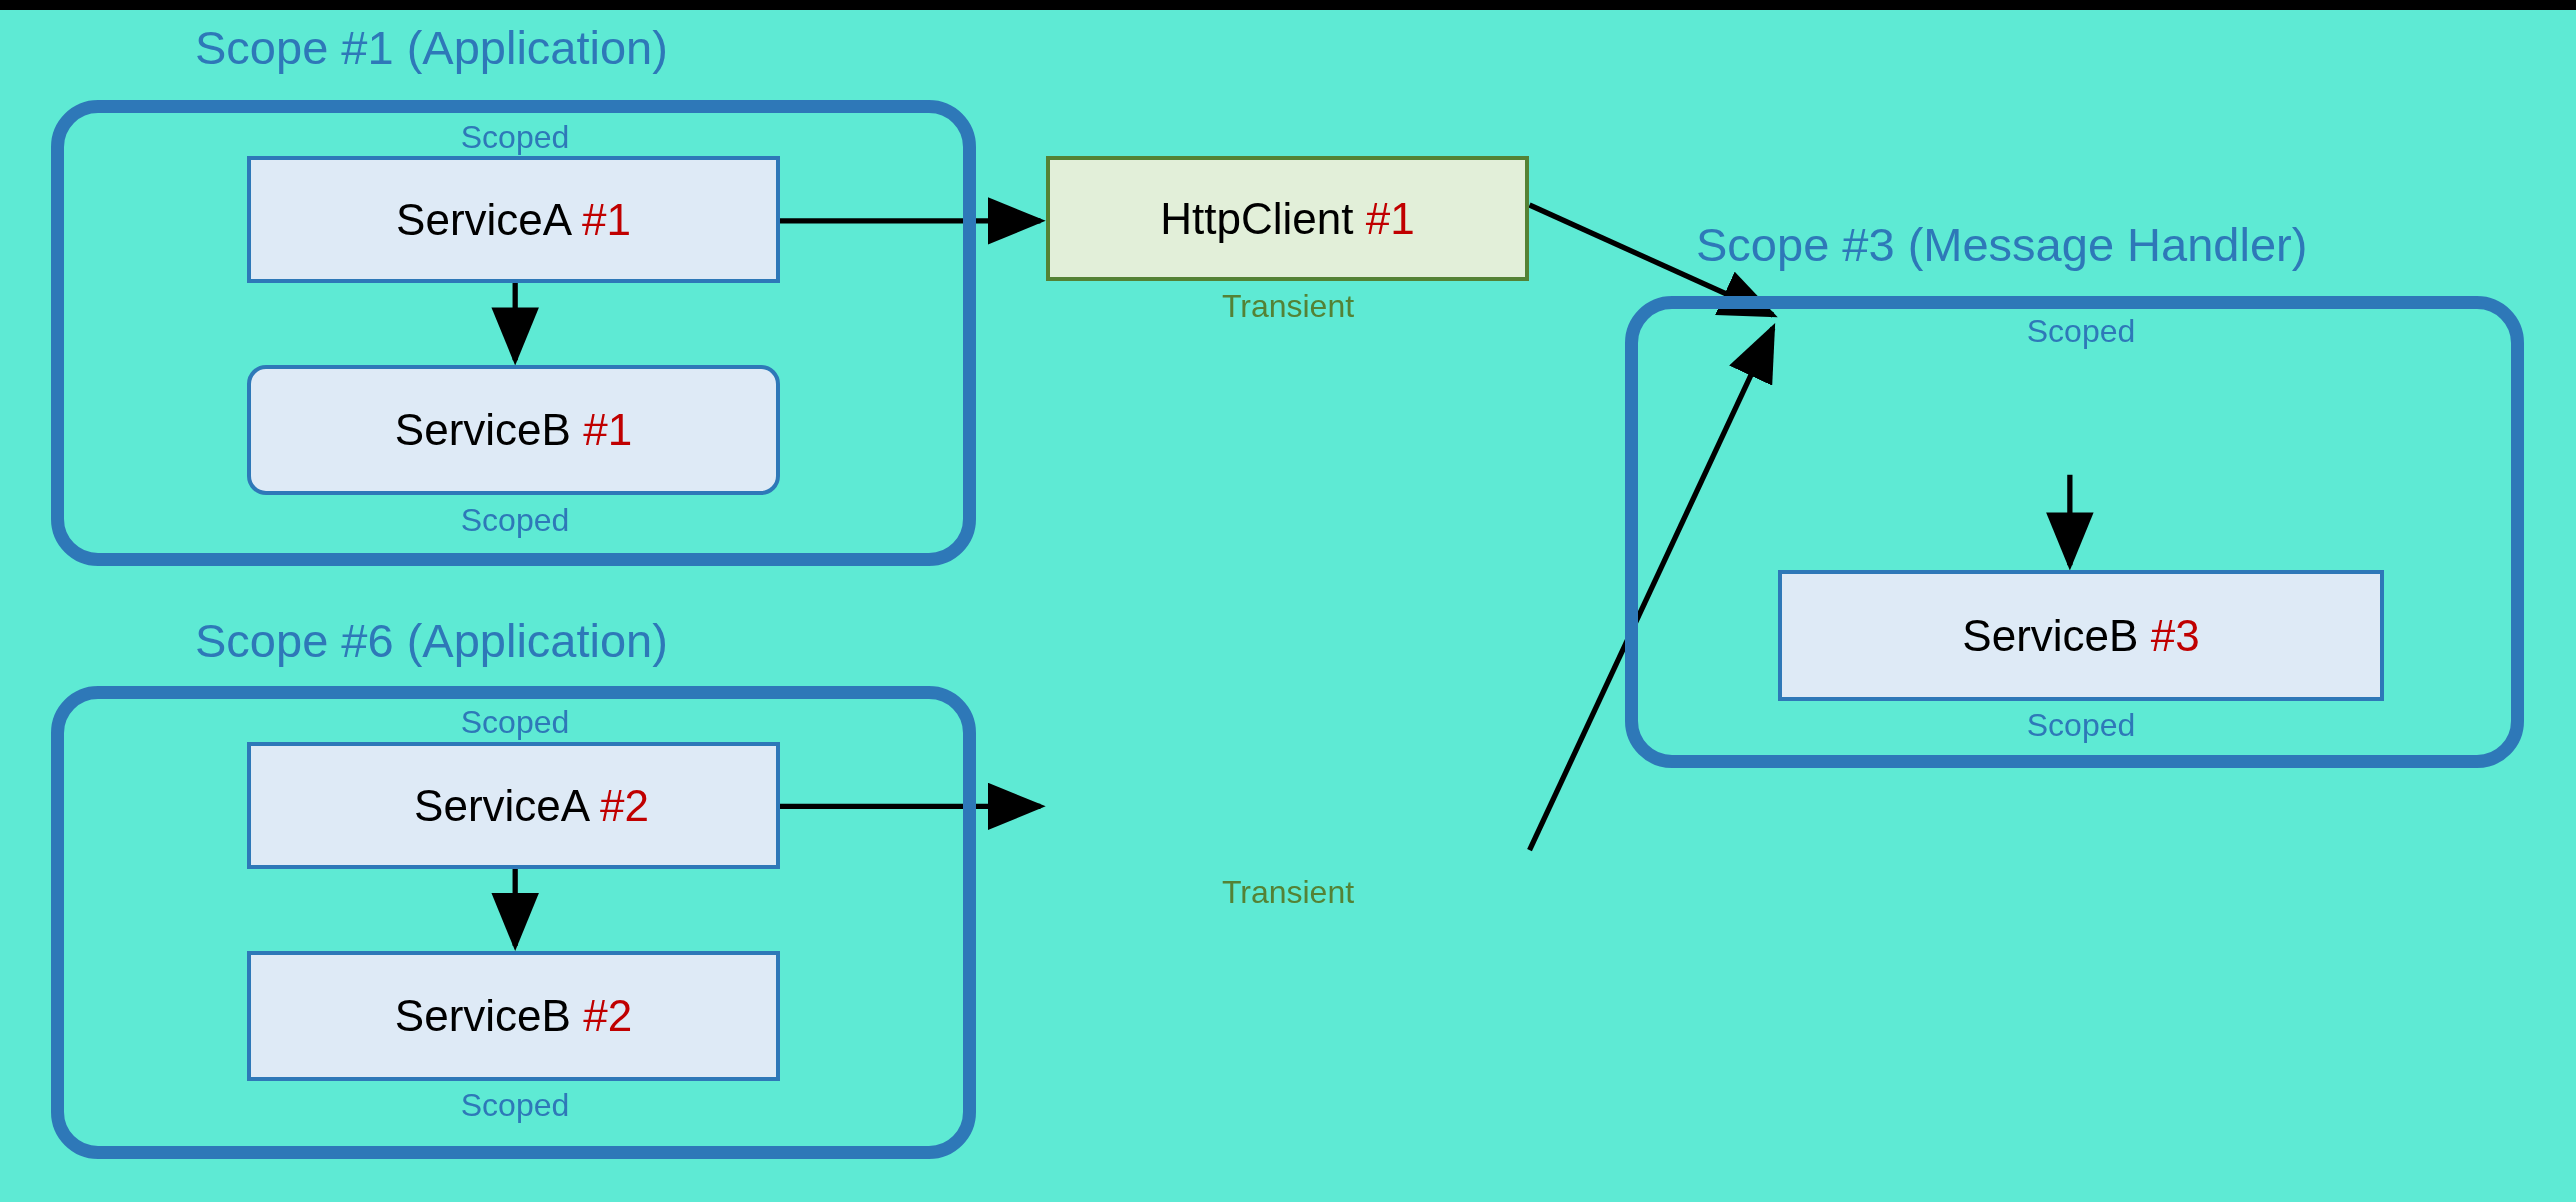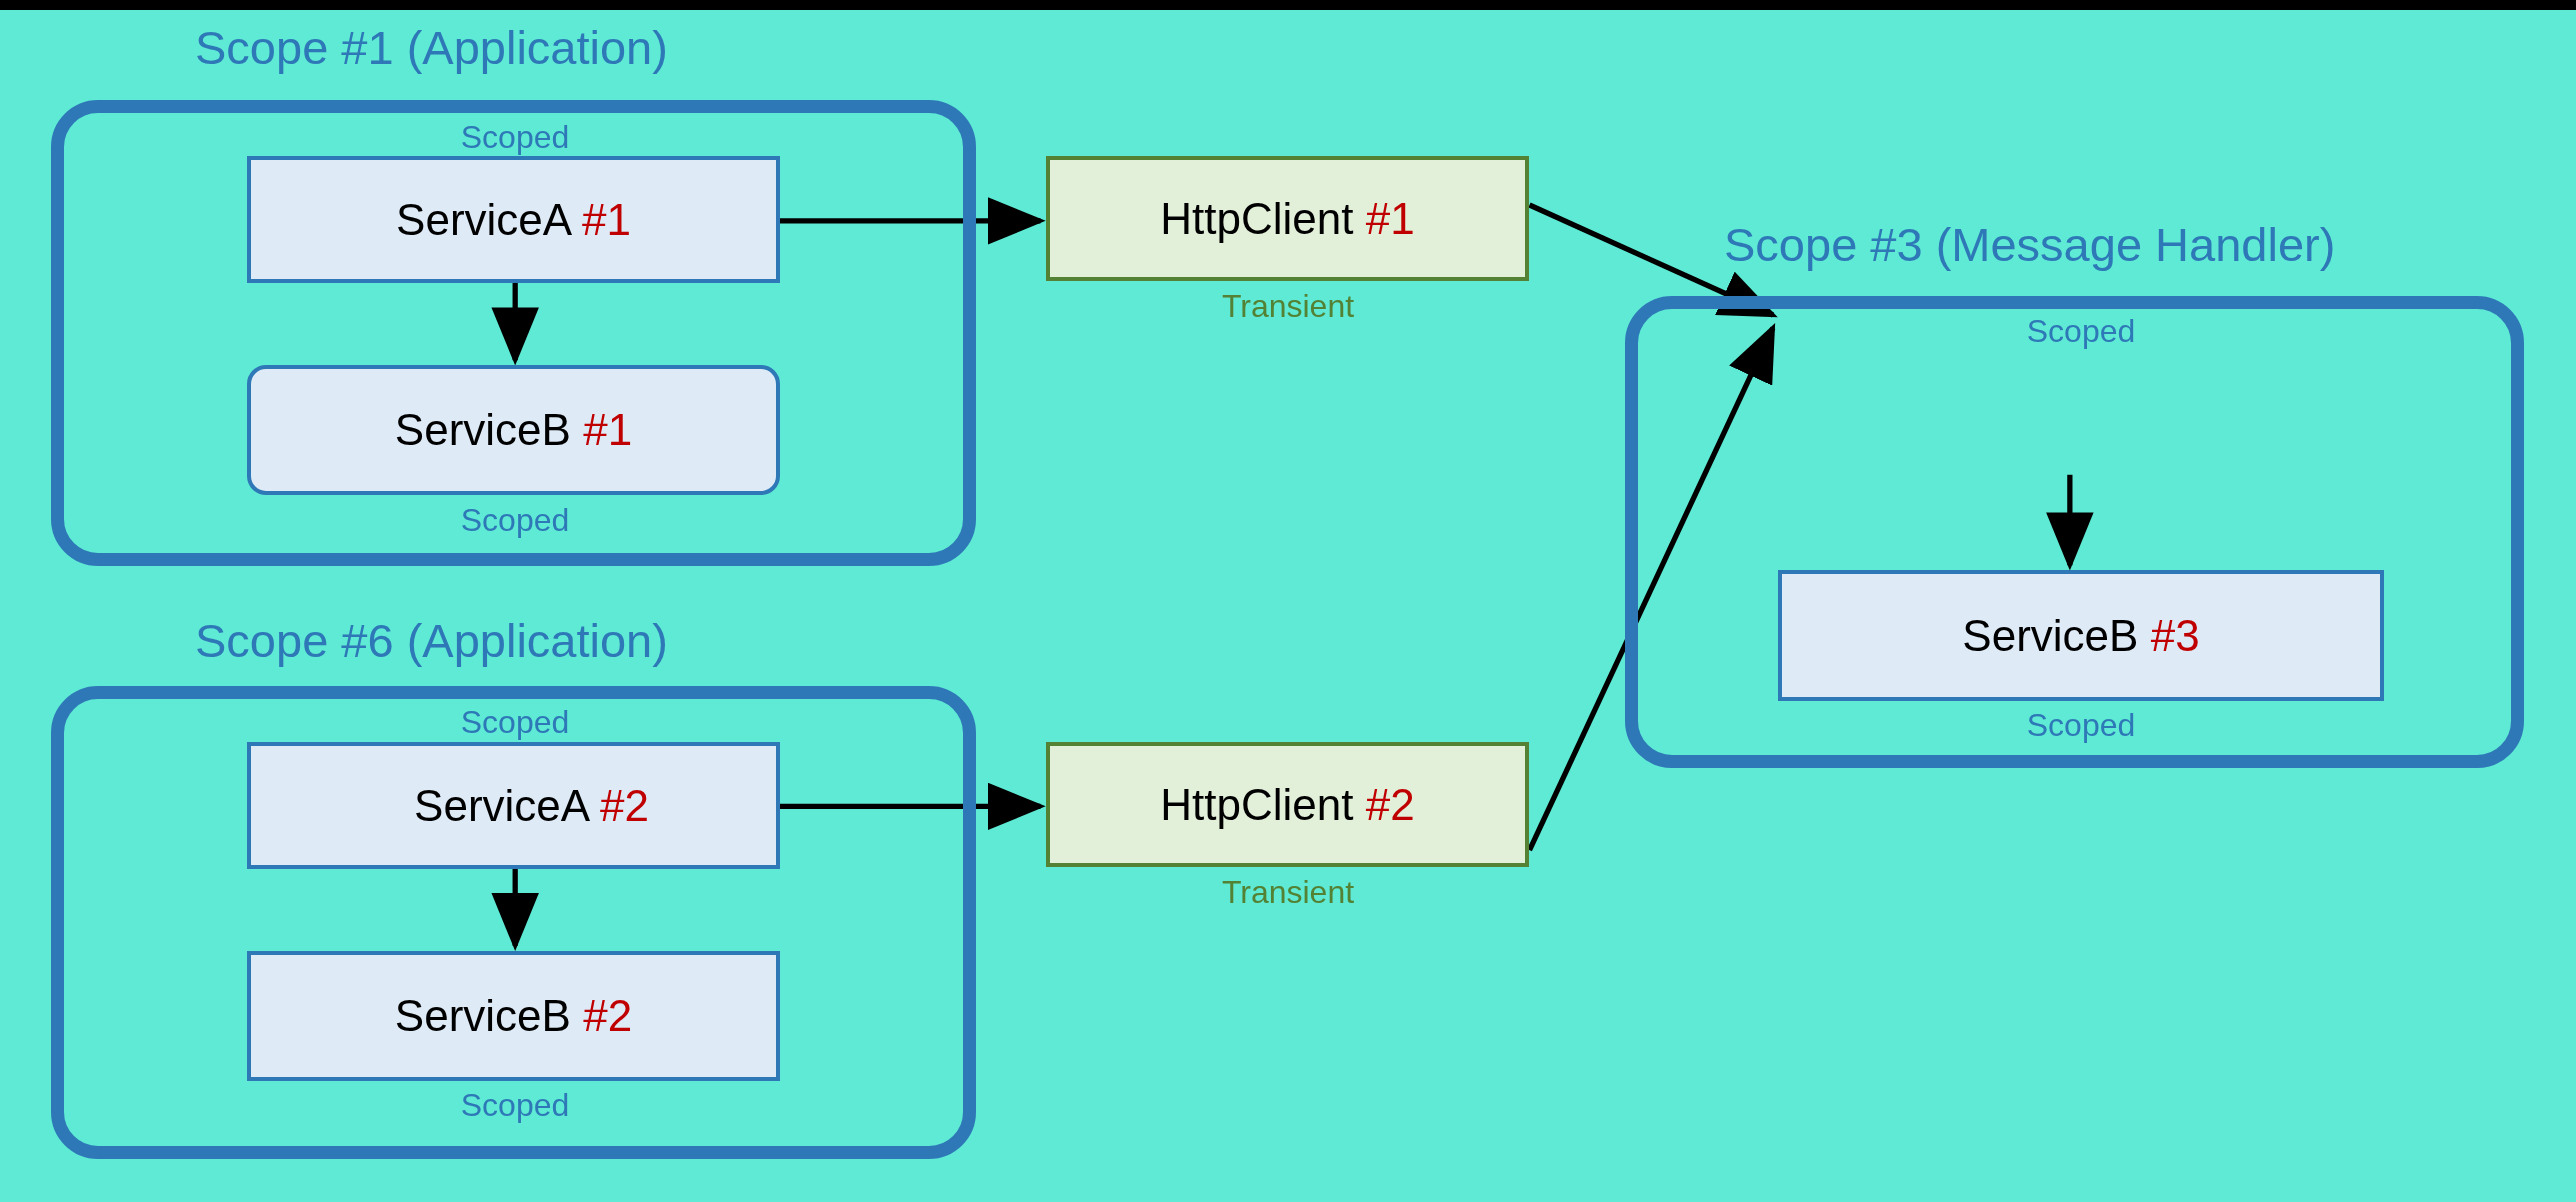--- a/index.html
+++ b/index.html
@@ -162,26 +162,23 @@
     <span class="svc-label"><span>ServiceB</span> <span class="num">#2</span></span>
   </div>
 
   <div class="tag scoped" style="left:364px; top:1089px; width:302px;">Scoped</div>
 
   <div class="http-box" style="left:1046px; top:156px; width:483px; height:125px;">
     <span class="svc-label"><span>HttpClient</span> <span class="num">#1</span></span>
   </div>
   <div class="tag transient" style="left:1137px; top:290px; width:302px;">Transient</div>
 
-  <div class="http-box" style="left:1046px; top:742px; width:483px; height:125px;">
-    <span class="svc-label"><span>HttpClient</span> <span class="num">#2</span></span>
-  </div>
   <div class="tag transient" style="left:1137px; top:876px; width:302px;">Transient</div>
 
-  <div class="scope-title" style="left:1696px; top:221px;margin-left:28px;">Scope #3 (Message Handler)</div>
+  <div class="scope-title" style="left:1696px; top:221px;">Scope #3 (Message Handler)</div>
   <div class="scope-box" style="left:1625px; top:296px; width:899px; height:472px;"></div>
 
   <div class="tag scoped" style="left:1930px; top:315px; width:302px;">Scoped</div>
 
 
   <div class="svc-box" style="left:1778px; top:570px; width:606px; height:131px;">
     <span class="svc-label"><span>ServiceB</span> <span class="num">#3</span></span>
   </div>
 
   <div class="tag scoped" style="left:1930px; top:709px; width:302px;">Scoped</div>

